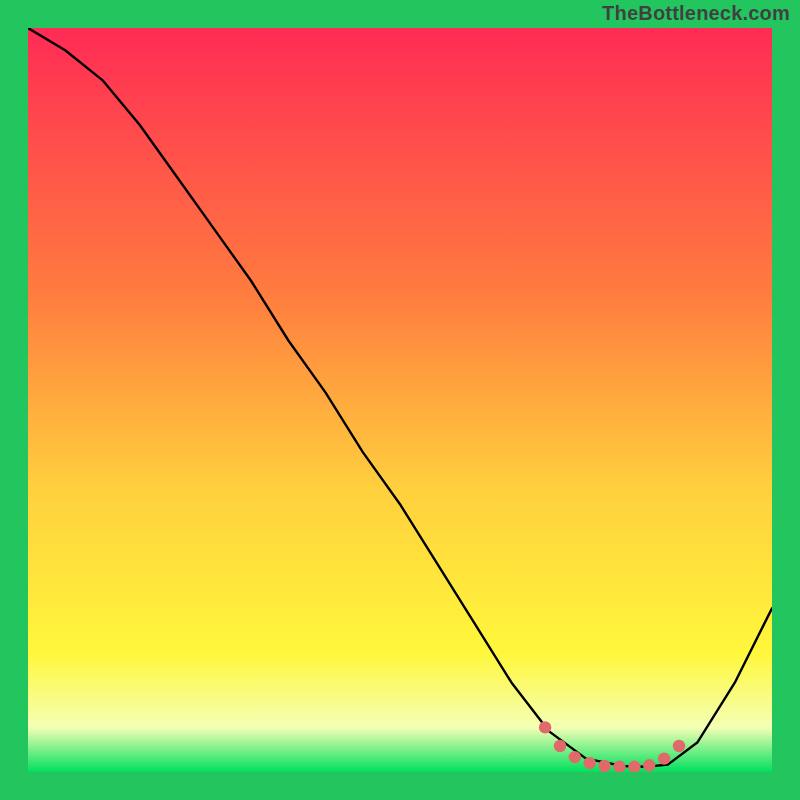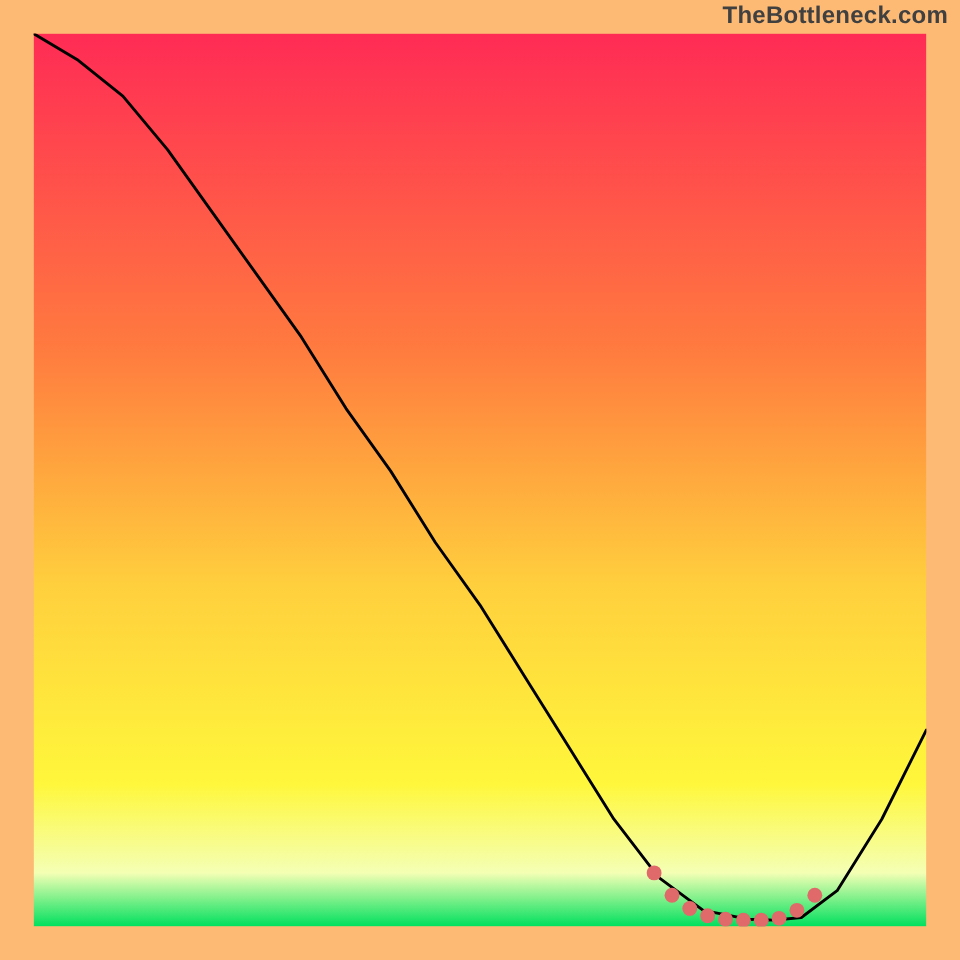--- a/index.html
+++ b/index.html
@@ -8,21 +8,21 @@
     width: 800px;
     height: 800px;
     background: #000;
     overflow: hidden;
     font-family: Arial, Helvetica, sans-serif;
   }
   .stage {
     position: relative;
     width: 800px;
     height: 800px;
-    background: #fdba74;
+    background: #22c55e;
   }
   .watermark {
     position: absolute;
     top: 2px;
     right: 10px;
     color: #404040;
     font-size: 20px;
     font-weight: bold;
     letter-spacing: 0.2px;
     z-index: 10;

